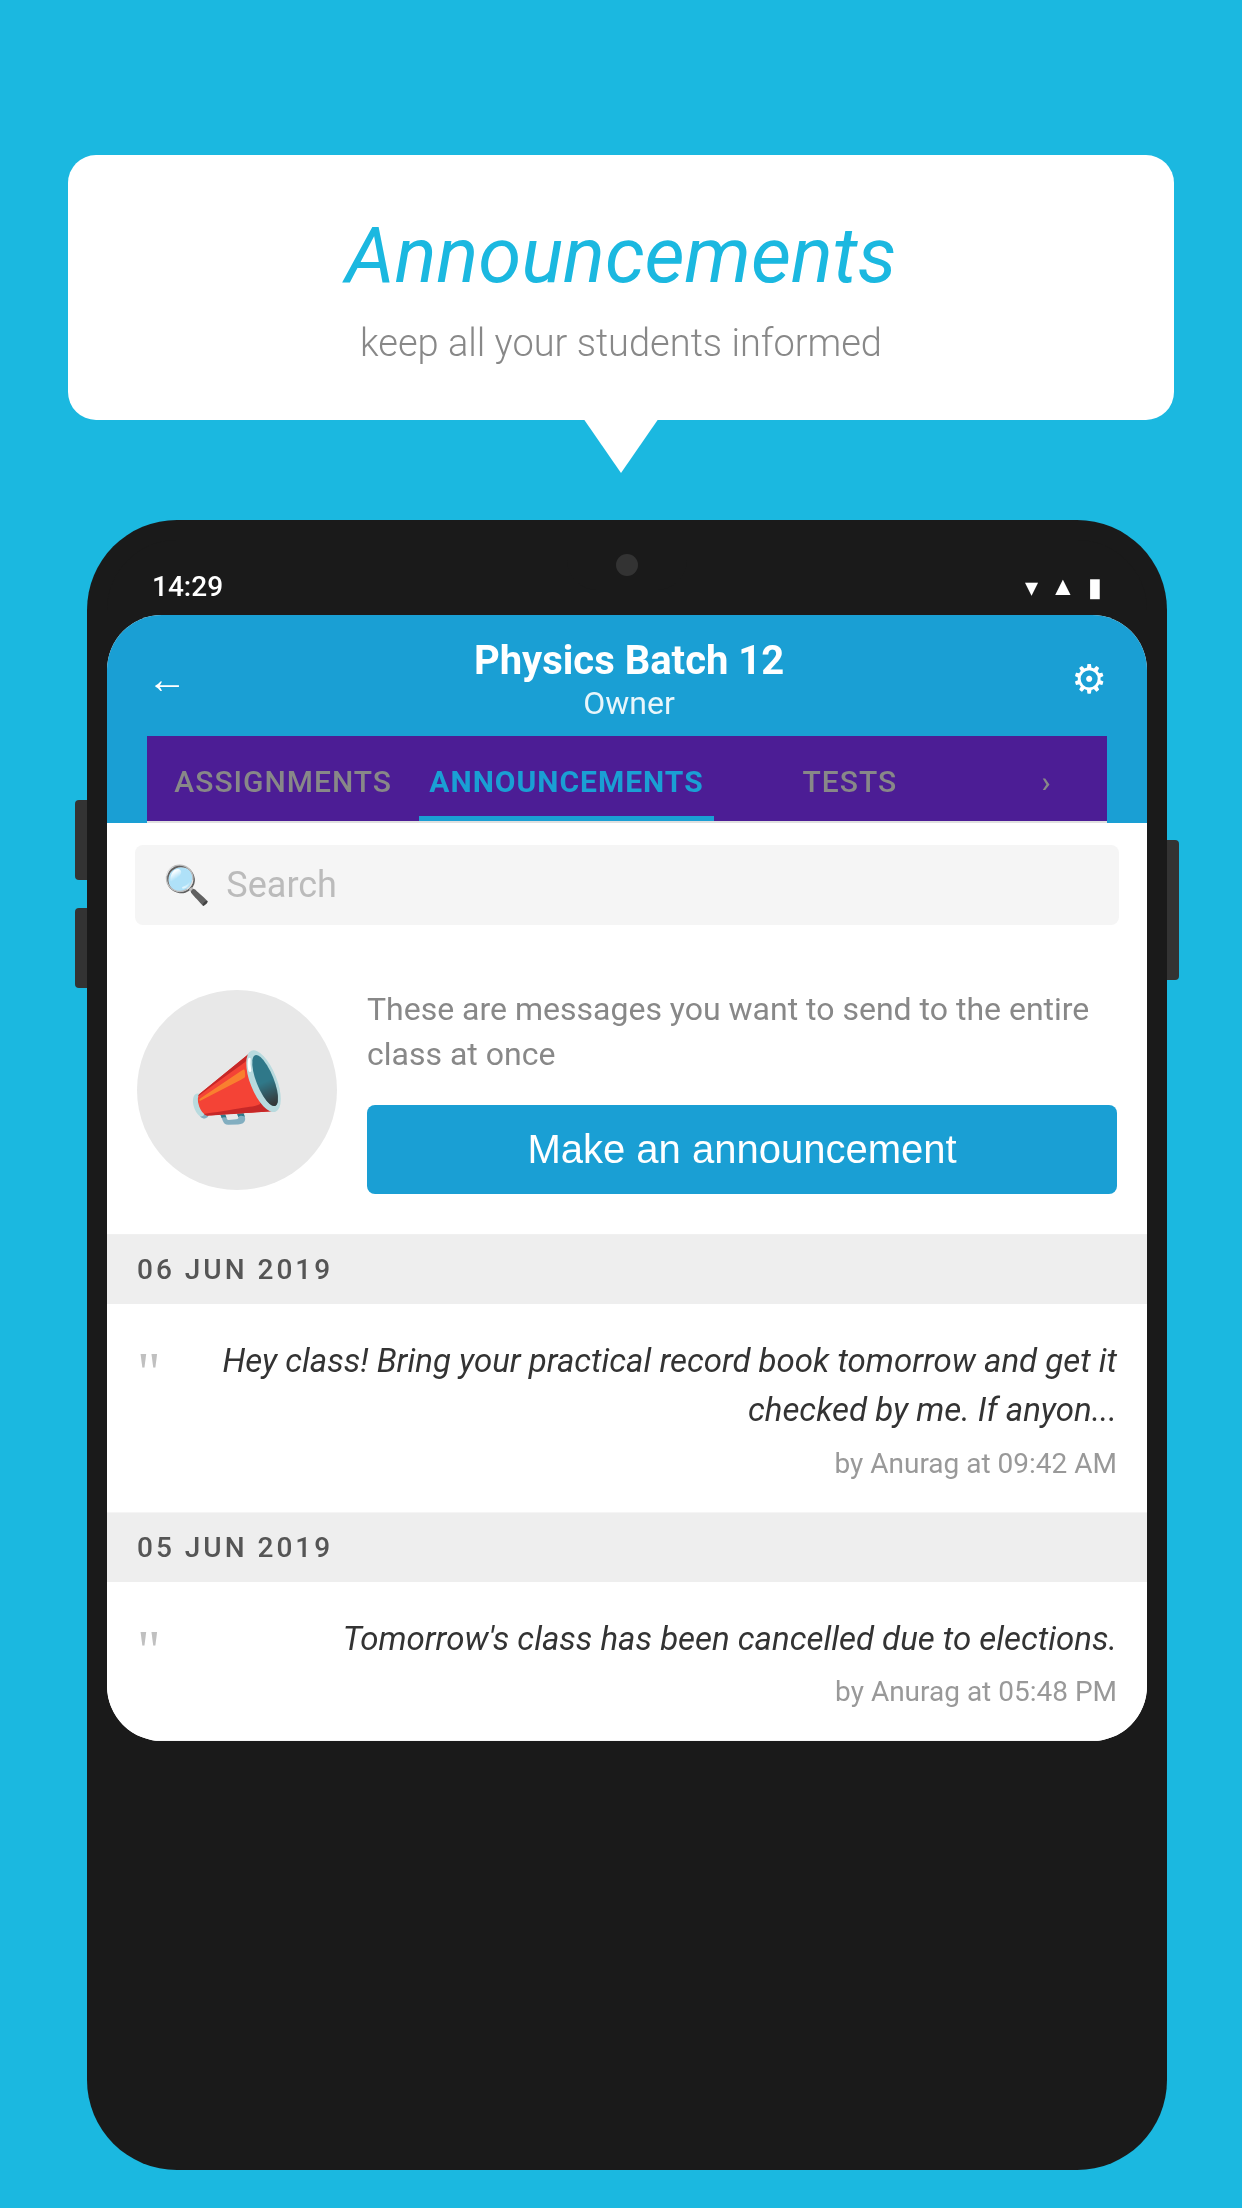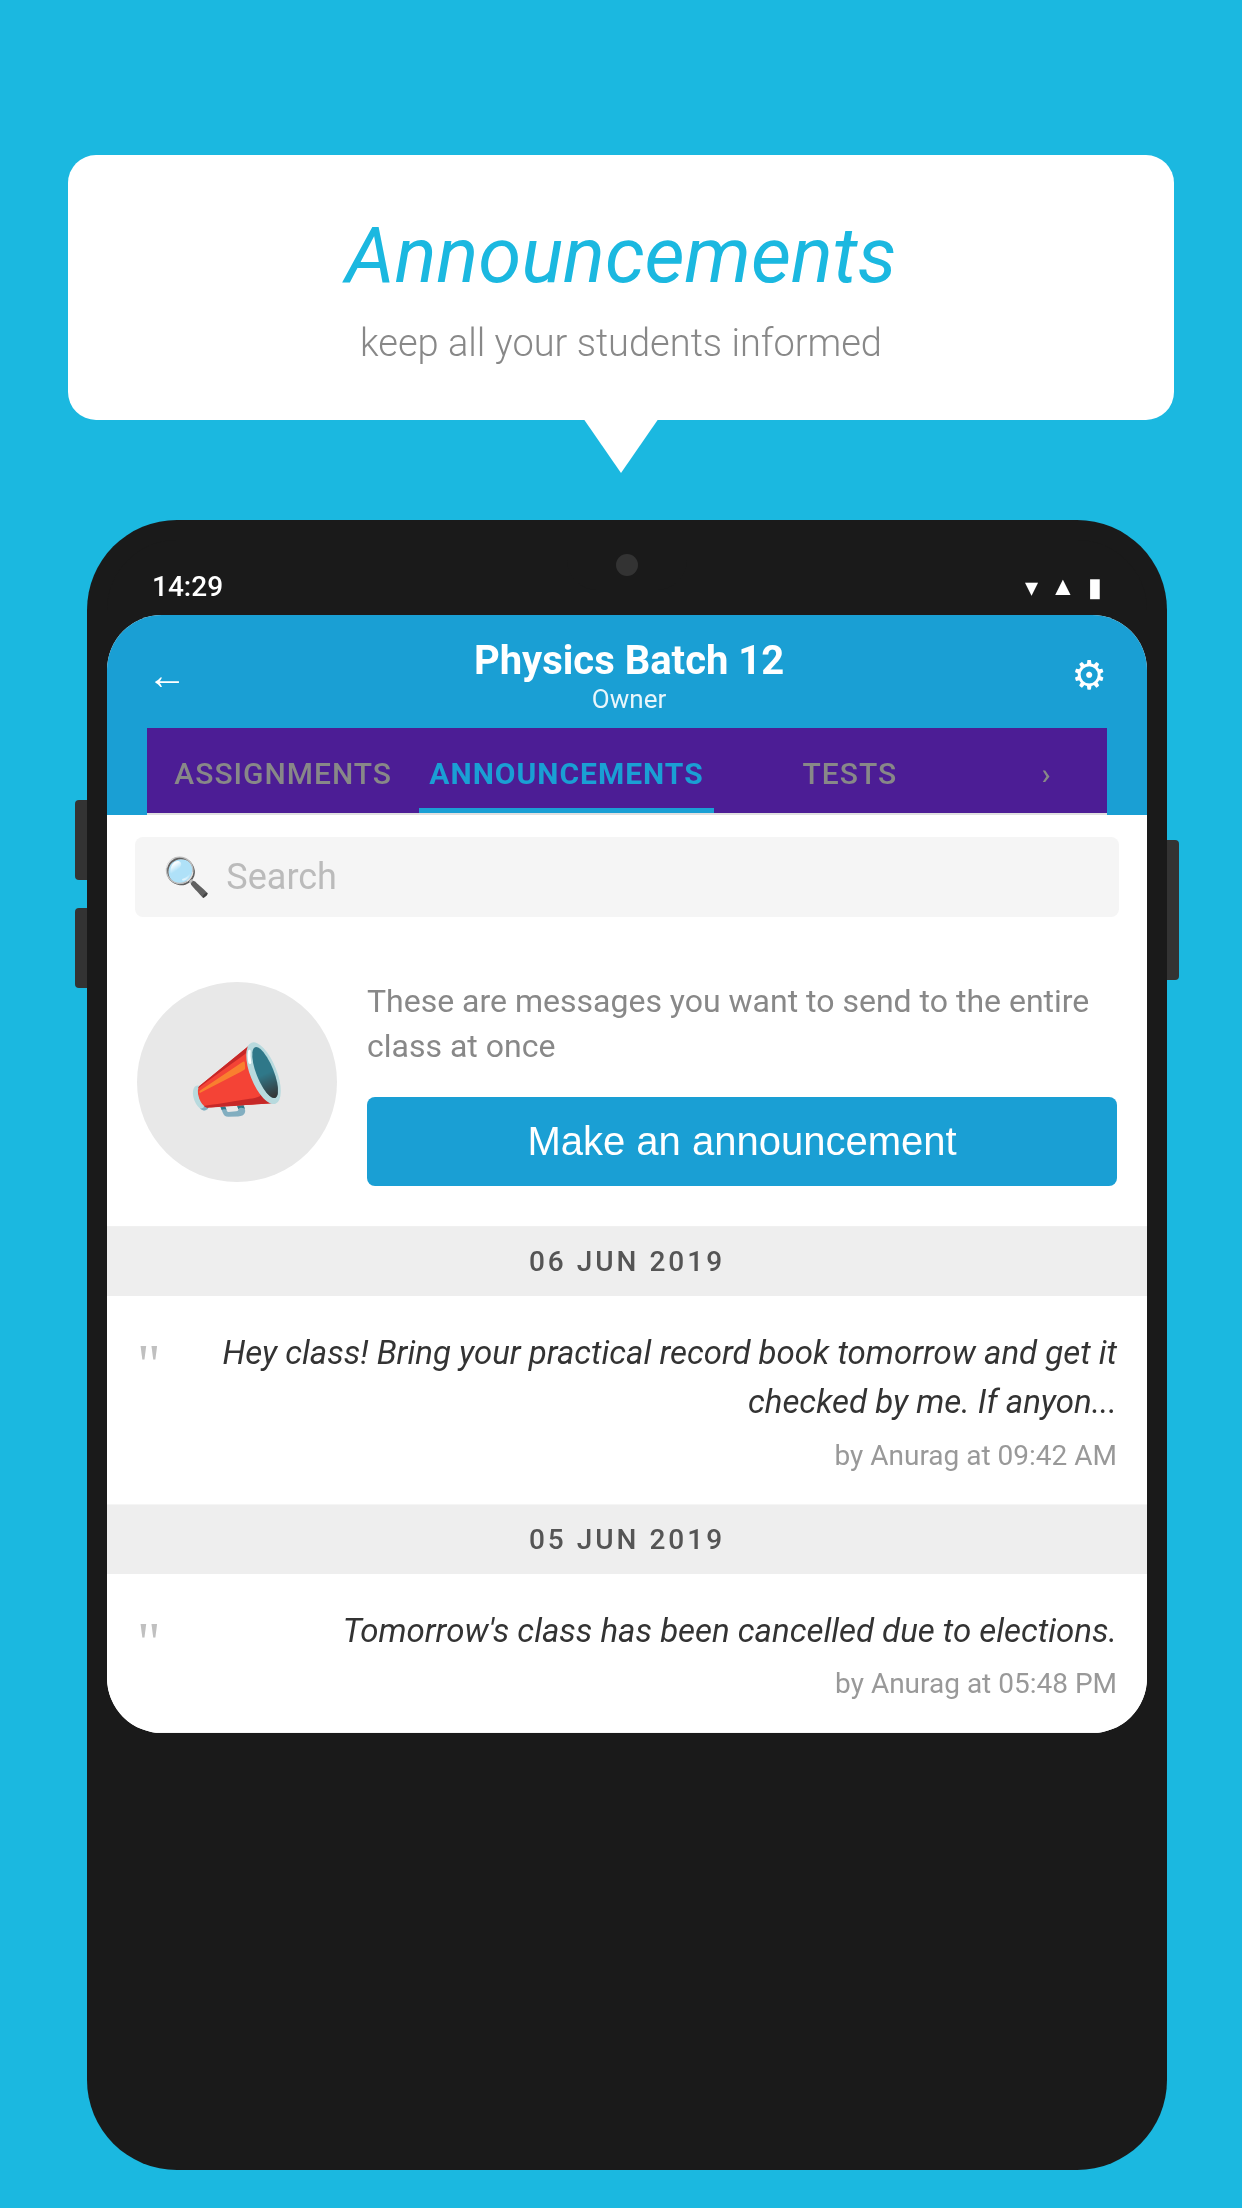--- a/index.html
+++ b/index.html
@@ -151,21 +151,21 @@
     }
 
     .header-title {
       color: white;
       font-size: 40px;
       font-weight: 700;
     }
 
     .header-subtitle {
       color: rgba(255,255,255,0.9);
-      font-size: 26px;
+      font-size: 32px;
       font-weight: 400;
     }
 
     .gear-icon {
       color: white;
       font-size: 40px;
     }
 
     
     .tab-bar {
@@ -281,21 +281,20 @@
     }
 
     
     .date-header {
       background: #eeeeee;
       padding: 18px 30px;
       font-size: 28px;
       color: #555;
       letter-spacing: 3px;
       font-weight: 500;
-      text-align: center;
     }
 
     
     .announcement-item {
       background: white;
       display: flex;
       align-items: flex-start;
       padding: 32px 30px;
       gap: 28px;
       border-bottom: 1px solid #f5f5f5;

